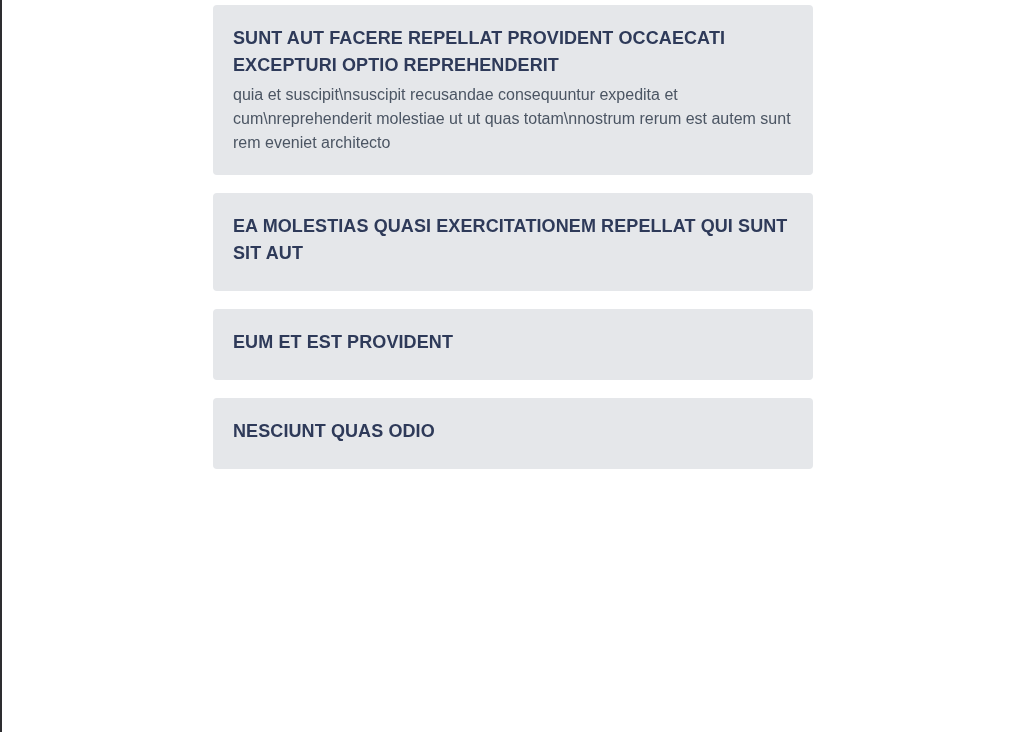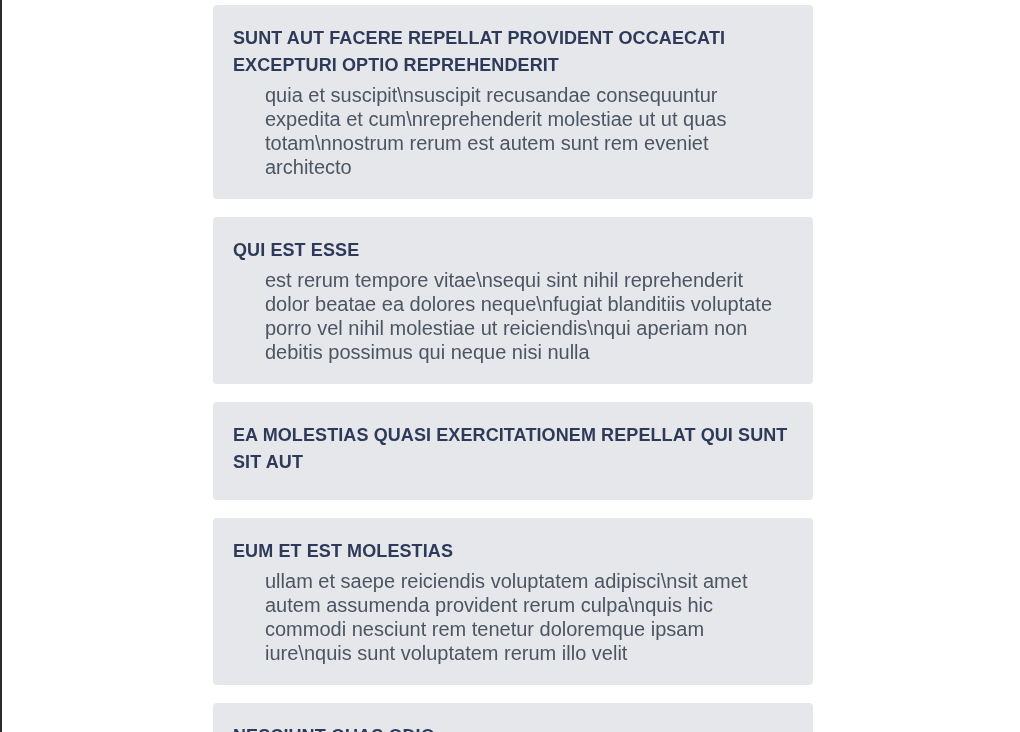--- a/index.html
+++ b/index.html
@@ -39,50 +39,44 @@
   }
   .card-title {
     font-size: 18px;
     line-height: 27px;
     font-weight: 600;
     color: var(--title-color);
     letter-spacing: 0.1px;
     margin-bottom: 4px;
   }
   .card-body {
-    font-size: 20px;
+    font-size: 16px;
     line-height: 24px;
     font-weight: 400;
     color: var(--body-color);
-    margin-left: 32px;
   }
 </style>
 </head>
 <body>
 
 <div class="window-left-edge"></div>
 
 <main class="post-list">
 
   <article class="card">
     <h2 class="card-title">SUNT AUT FACERE REPELLAT PROVIDENT OCCAECATI EXCEPTURI OPTIO REPREHENDERIT</h2>
     <p class="card-body">quia et suscipit\nsuscipit recusandae consequuntur expedita et cum\nreprehenderit molestiae ut ut quas totam\nnostrum rerum est autem sunt rem eveniet architecto</p>
   </article>
 
-  <article class="card">
-    <h2 class="card-title">QUI EST ESSE</h2>
-    <p class="card-body">est rerum tempore vitae\nsequi sint nihil reprehenderit dolor beatae ea dolores neque\nfugiat blanditiis voluptate porro vel nihil molestiae ut reiciendis\nqui aperiam non debitis possimus qui neque nisi nulla</p>
-  </article>
 
   <article class="card">
     <h2 class="card-title">EA MOLESTIAS QUASI EXERCITATIONEM REPELLAT QUI SUNT SIT AUT</h2>
   </article>
 
   <article class="card">
-    <h2 class="card-title">EUM ET EST MOLESTIAS</h2>
-    <p class="card-body">ullam et saepe reiciendis voluptatem adipisci\nsit amet autem assumenda provident rerum culpa\nquis hic commodi nesciunt rem tenetur doloremque ipsam iure\nquis sunt voluptatem rerum illo velit</p>
+    <h2 class="card-title">EUM ET EST PROVIDENT</h2>
   </article>
 
   <article class="card">
     <h2 class="card-title">NESCIUNT QUAS ODIO</h2>
   </article>
 
 </main>
 
 </body></html>

